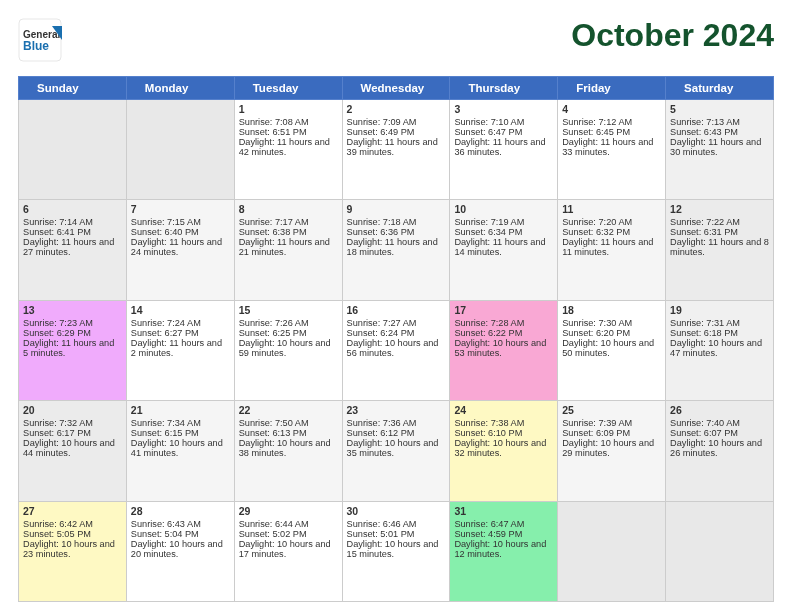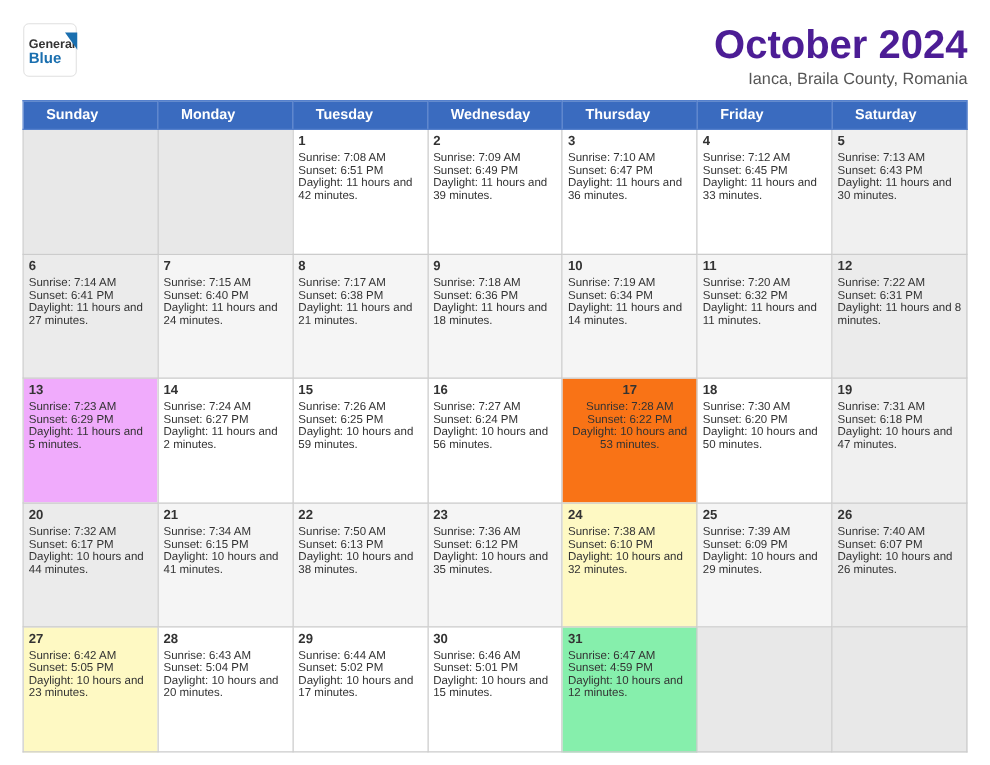--- a/index.html
+++ b/index.html
@@ -27,21 +27,21 @@
       display: flex;
       align-items: center;
       gap: 0px;
     }
     .title-block {
       text-align: right;
     }
     .month-title {
       font-size: 32px;
       font-weight: bold;
-      color: #4c1d95;
+      color: #14532d;
       line-height: 1.1;
     }
     .location {
       font-size: 13px;
       color: #555;
       margin-top: 2px;
     }
     .calendar {
       flex: 1;
       border: 1px solid #ccc;
@@ -94,21 +94,20 @@
         <svg width="44" height="44" viewBox="0 0 44 44">
           <rect x="1" y="1" width="42" height="42" rx="4" fill="white" stroke="#ccc" stroke-width="0.5"></rect>
           <text x="5" y="20" font-family="Arial" font-size="10" font-weight="bold" fill="#333">General</text>
           <text x="5" y="32" font-family="Arial" font-size="12" font-weight="bold" fill="#1a6faf">Blue</text>
           <polygon points="34,8 44,8 44,22" fill="#1a6faf"></polygon>
         </svg>
       </div>
     </div>
     <div class="title-block">
       <div class="month-title">October 2024</div>
-      <div class="location">Ianca, Braila County, Romania</div>
     </div>
   </div>
 
   <table class="calendar">
     <thead>
       <tr id="days-header">
           <th>Sunday</th>
           <th>Monday</th>
           <th>Tuesday</th>
           <th>Wednesday</th>
@@ -134,21 +133,21 @@
           <td style="background: rgb(245, 245, 245);"><span class="day-num">9</span><span>Sunrise: 7:18 AM</span><br><span>Sunset: 6:36 PM</span><br><span>Daylight: 11 hours and 18 minutes.</span></td>
           <td style="background: rgb(245, 245, 245);"><span class="day-num">10</span><span>Sunrise: 7:19 AM</span><br><span>Sunset: 6:34 PM</span><br><span>Daylight: 11 hours and 14 minutes.</span></td>
           <td style="background: rgb(245, 245, 245);"><span class="day-num">11</span><span>Sunrise: 7:20 AM</span><br><span>Sunset: 6:32 PM</span><br><span>Daylight: 11 hours and 11 minutes.</span></td>
           <td style="background: rgb(235, 235, 235);"><span class="day-num">12</span><span>Sunrise: 7:22 AM</span><br><span>Sunset: 6:31 PM</span><br><span>Daylight: 11 hours and 8 minutes.</span></td>
         </tr>
         <tr>
           <td style="background: #f0abfc;"><span class="day-num">13</span><span>Sunrise: 7:23 AM</span><br><span>Sunset: 6:29 PM</span><br><span>Daylight: 11 hours and 5 minutes.</span></td>
           <td style="background: rgb(255, 255, 255);"><span class="day-num">14</span><span>Sunrise: 7:24 AM</span><br><span>Sunset: 6:27 PM</span><br><span>Daylight: 11 hours and 2 minutes.</span></td>
           <td style="background: rgb(255, 255, 255);"><span class="day-num">15</span><span>Sunrise: 7:26 AM</span><br><span>Sunset: 6:25 PM</span><br><span>Daylight: 10 hours and 59 minutes.</span></td>
           <td style="background: rgb(255, 255, 255);"><span class="day-num">16</span><span>Sunrise: 7:27 AM</span><br><span>Sunset: 6:24 PM</span><br><span>Daylight: 10 hours and 56 minutes.</span></td>
-          <td style="background: #f97316; text-align: center;"><span class="day-num">17</span><span>Sunrise: 7:28 AM</span><br><span>Sunset: 6:22 PM</span><br><span>Daylight: 10 hours and 53 minutes.</span></td>
+          <td style="background: #f9a8d4;"><span class="day-num">17</span><span>Sunrise: 7:28 AM</span><br><span>Sunset: 6:22 PM</span><br><span>Daylight: 10 hours and 53 minutes.</span></td>
           <td style="background: rgb(255, 255, 255);"><span class="day-num">18</span><span>Sunrise: 7:30 AM</span><br><span>Sunset: 6:20 PM</span><br><span>Daylight: 10 hours and 50 minutes.</span></td>
           <td style="background: rgb(240, 240, 240);"><span class="day-num">19</span><span>Sunrise: 7:31 AM</span><br><span>Sunset: 6:18 PM</span><br><span>Daylight: 10 hours and 47 minutes.</span></td>
         </tr>
         <tr>
           <td style="background: rgb(235, 235, 235);"><span class="day-num">20</span><span>Sunrise: 7:32 AM</span><br><span>Sunset: 6:17 PM</span><br><span>Daylight: 10 hours and 44 minutes.</span></td>
           <td style="background: rgb(245, 245, 245);"><span class="day-num">21</span><span>Sunrise: 7:34 AM</span><br><span>Sunset: 6:15 PM</span><br><span>Daylight: 10 hours and 41 minutes.</span></td>
           <td style="background: rgb(245, 245, 245);"><span class="day-num">22</span><span>Sunrise: 7:50 AM</span><br><span>Sunset: 6:13 PM</span><br><span>Daylight: 10 hours and 38 minutes.</span></td>
           <td style="background: rgb(245, 245, 245);"><span class="day-num">23</span><span>Sunrise: 7:36 AM</span><br><span>Sunset: 6:12 PM</span><br><span>Daylight: 10 hours and 35 minutes.</span></td>
           <td style="background: #fef9c3;"><span class="day-num">24</span><span>Sunrise: 7:38 AM</span><br><span>Sunset: 6:10 PM</span><br><span>Daylight: 10 hours and 32 minutes.</span></td>
           <td style="background: rgb(245, 245, 245);"><span class="day-num">25</span><span>Sunrise: 7:39 AM</span><br><span>Sunset: 6:09 PM</span><br><span>Daylight: 10 hours and 29 minutes.</span></td>

